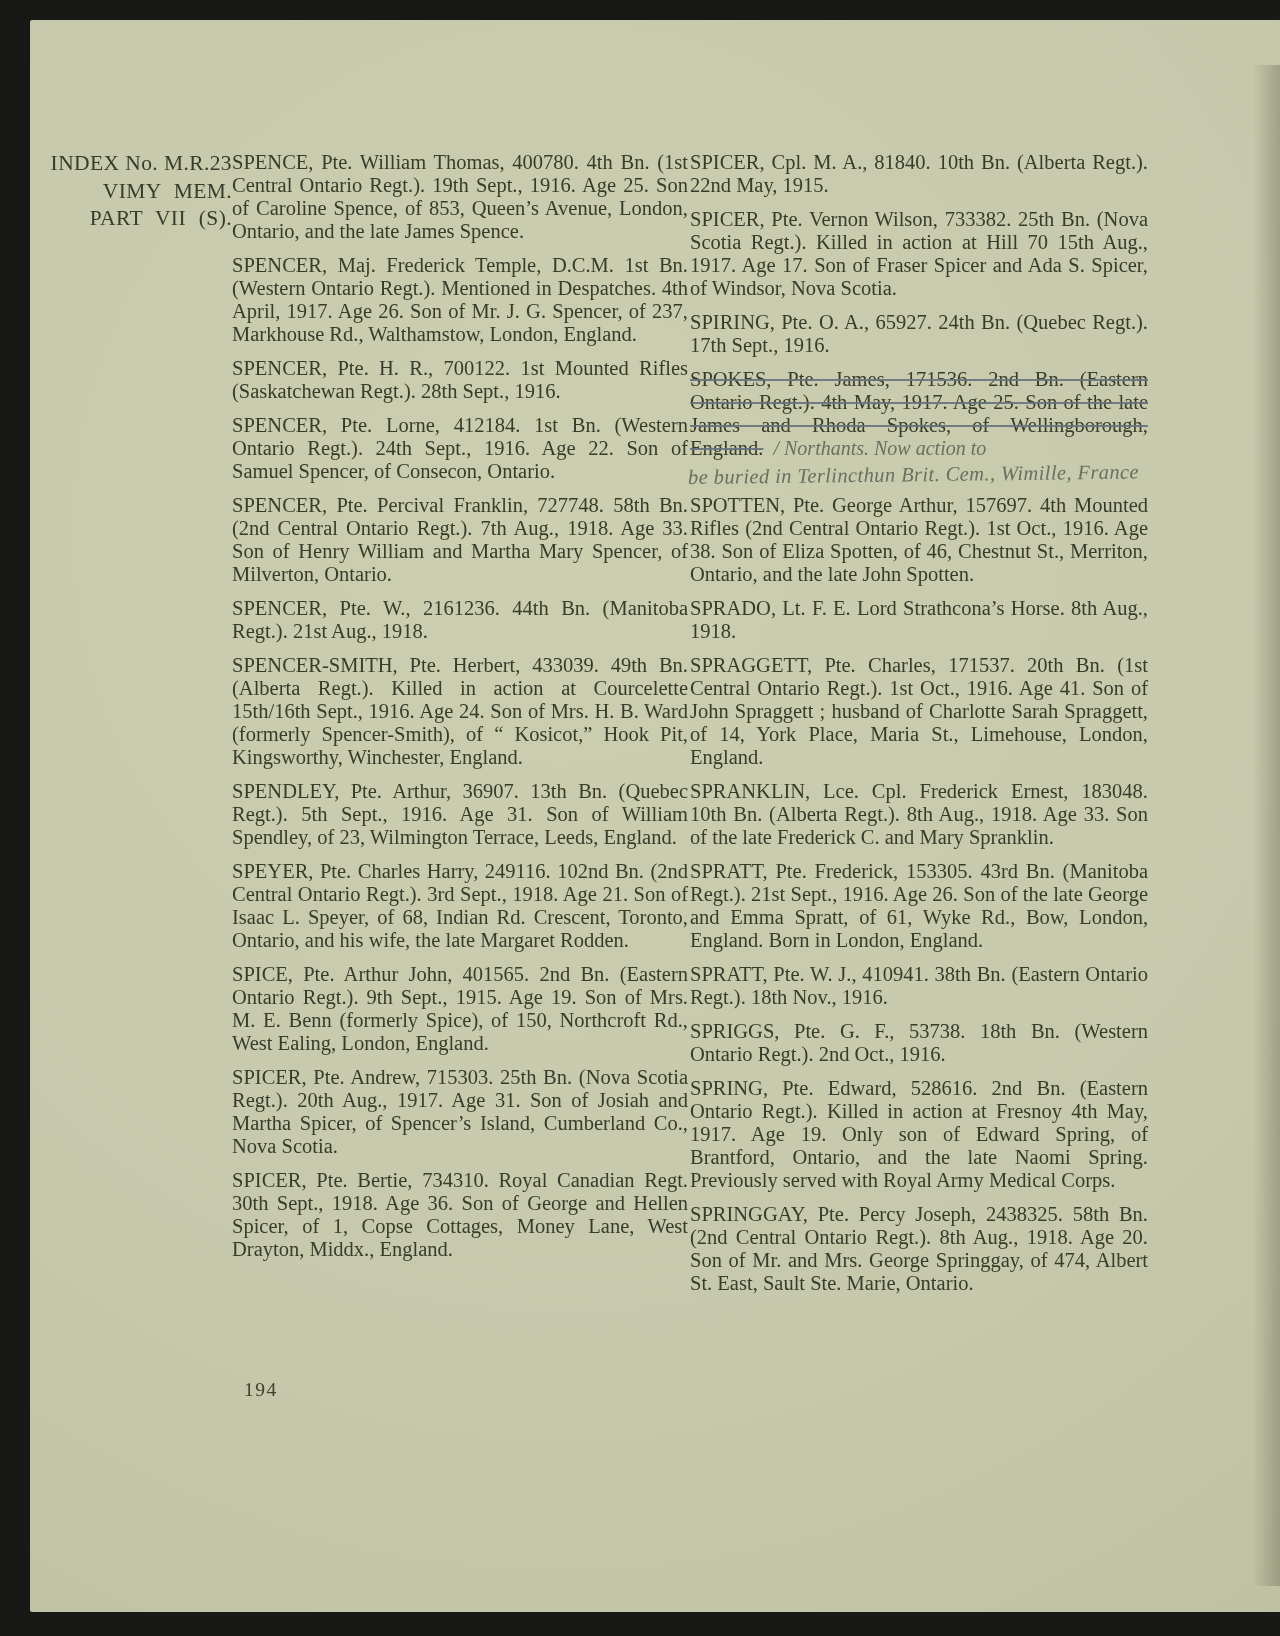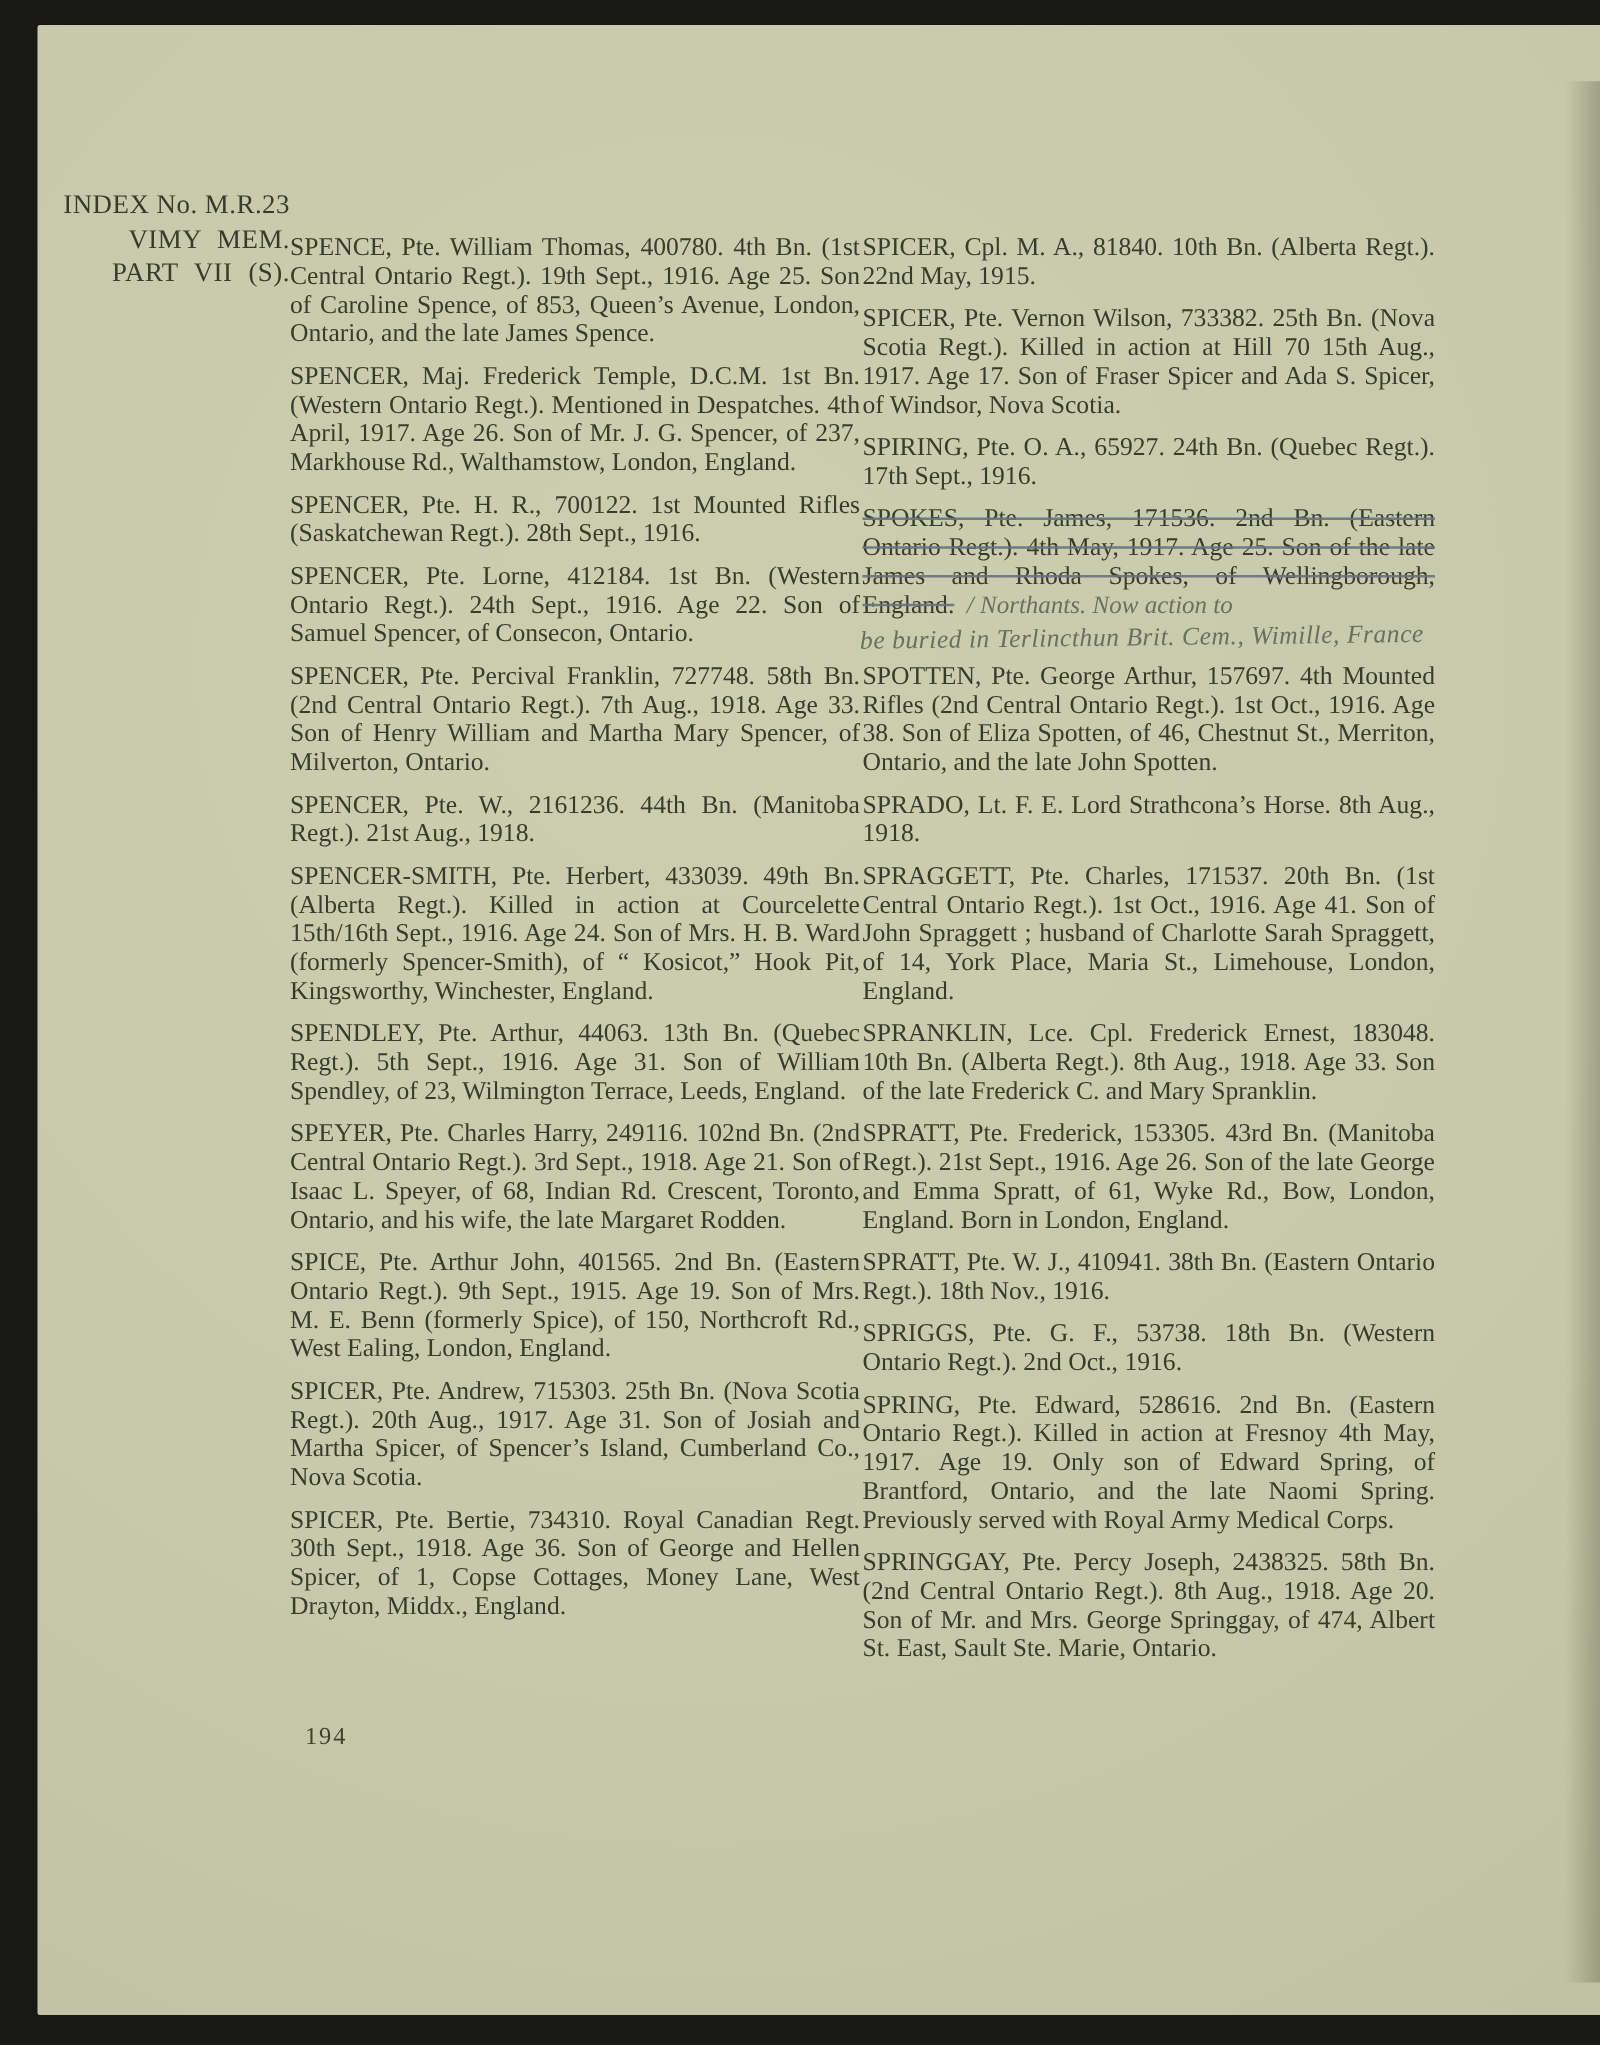--- a/index.html
+++ b/index.html
@@ -45,21 +45,20 @@
     color: #3a3c2b;
     font-size: 21.5px; line-height: 27.5px;
     letter-spacing: .4px;
   }
   .margin-header .spread { word-spacing: 7px; }
   .col {
     position: absolute; top: 131px;
     color: #3a3c2b;
     font-size: 20.5px; line-height: 23px;
     text-align: justify;
-    margin-top: 36px;
   }
   .col-left  { left: 202px; width: 456px; }
   .col-right { left: 660px; width: 458px; }
   p.entry { margin: 0 0 11px 0; }
   .struck {
     text-decoration: line-through;
     text-decoration-color: rgba(102,114,128,.9);
     text-decoration-thickness: 2px;
   }
   .hw {
@@ -99,21 +98,21 @@
   </div>
 
   <div class="col col-left">
     <p class="entry">SPENCE, Pte. William Thomas, 400780. 4th Bn. (1st Central Ontario Regt.). 19th Sept., 1916. Age 25. Son of Caroline Spence, of 853, Queen’s Avenue, London, Ontario, and the late James Spence.</p>
     <p class="entry">SPENCER, Maj. Frederick Temple, D.C.M. 1st Bn. (Western Ontario Regt.). Mentioned in Despatches. 4th April, 1917. Age 26. Son of Mr. J. G. Spencer, of 237, Markhouse Rd., Walthamstow, London, England.</p>
     <p class="entry">SPENCER, Pte. H. R., 700122. 1st Mounted Rifles (Saskatchewan Regt.). 28th Sept., 1916.</p>
     <p class="entry">SPENCER, Pte. Lorne, 412184. 1st Bn. (Western Ontario Regt.). 24th Sept., 1916. Age 22. Son of Samuel Spencer, of Consecon, Ontario.</p>
     <p class="entry">SPENCER, Pte. Percival Franklin, 727748. 58th Bn. (2nd Central Ontario Regt.). 7th Aug., 1918. Age 33. Son of Henry William and Martha Mary Spencer, of Milverton, Ontario.</p>
     <p class="entry">SPENCER, Pte. W., 2161236. 44th Bn. (Manitoba Regt.). 21st Aug., 1918.</p>
     <p class="entry">SPENCER-SMITH, Pte. Herbert, 433039. 49th Bn. (Alberta Regt.). Killed in action at Courcelette 15th/16th Sept., 1916. Age 24. Son of Mrs. H. B. Ward (formerly Spencer-Smith), of “ Kosicot,” Hook Pit, Kingsworthy, Winchester, England.</p>
-    <p class="entry">SPENDLEY, Pte. Arthur, 44063. 13th Bn. (Quebec Regt.). 5th Sept., 1916. Age 31. Son of William Spendley, of 23, Wilmington Terrace, Leeds, England.</p>
+    <p class="entry">SPENDLEY, Pte. Arthur, 36907. 13th Bn. (Quebec Regt.). 5th Sept., 1916. Age 31. Son of William Spendley, of 23, Wilmington Terrace, Leeds, England.</p>
     <p class="entry">SPEYER, Pte. Charles Harry, 249116. 102nd Bn. (2nd Central Ontario Regt.). 3rd Sept., 1918. Age 21. Son of Isaac L. Speyer, of 68, Indian Rd. Crescent, Toronto, Ontario, and his wife, the late Margaret Rodden.</p>
     <p class="entry">SPICE, Pte. Arthur John, 401565. 2nd Bn. (Eastern Ontario Regt.). 9th Sept., 1915. Age 19. Son of Mrs. M. E. Benn (formerly Spice), of 150, Northcroft Rd., West Ealing, London, England.</p>
     <p class="entry">SPICER, Pte. Andrew, 715303. 25th Bn. (Nova Scotia Regt.). 20th Aug., 1917. Age 31. Son of Josiah and Martha Spicer, of Spencer’s Island, Cumberland Co., Nova Scotia.</p>
     <p class="entry">SPICER, Pte. Bertie, 734310. Royal Canadian Regt. 30th Sept., 1918. Age 36. Son of George and Hellen Spicer, of 1, Copse Cottages, Money Lane, West Drayton, Middx., England.</p>
   </div>
 
   <div class="col col-right">
     <p class="entry">SPICER, Cpl. M. A., 81840. 10th Bn. (Alberta Regt.). 22nd May, 1915.</p>
     <p class="entry">SPICER, Pte. Vernon Wilson, 733382. 25th Bn. (Nova Scotia Regt.). Killed in action at Hill 70 15th Aug., 1917. Age 17. Son of Fraser Spicer and Ada S. Spicer, of Windsor, Nova Scotia.</p>
     <p class="entry">SPIRING, Pte. O. A., 65927. 24th Bn. (Quebec Regt.). 17th Sept., 1916.</p>

